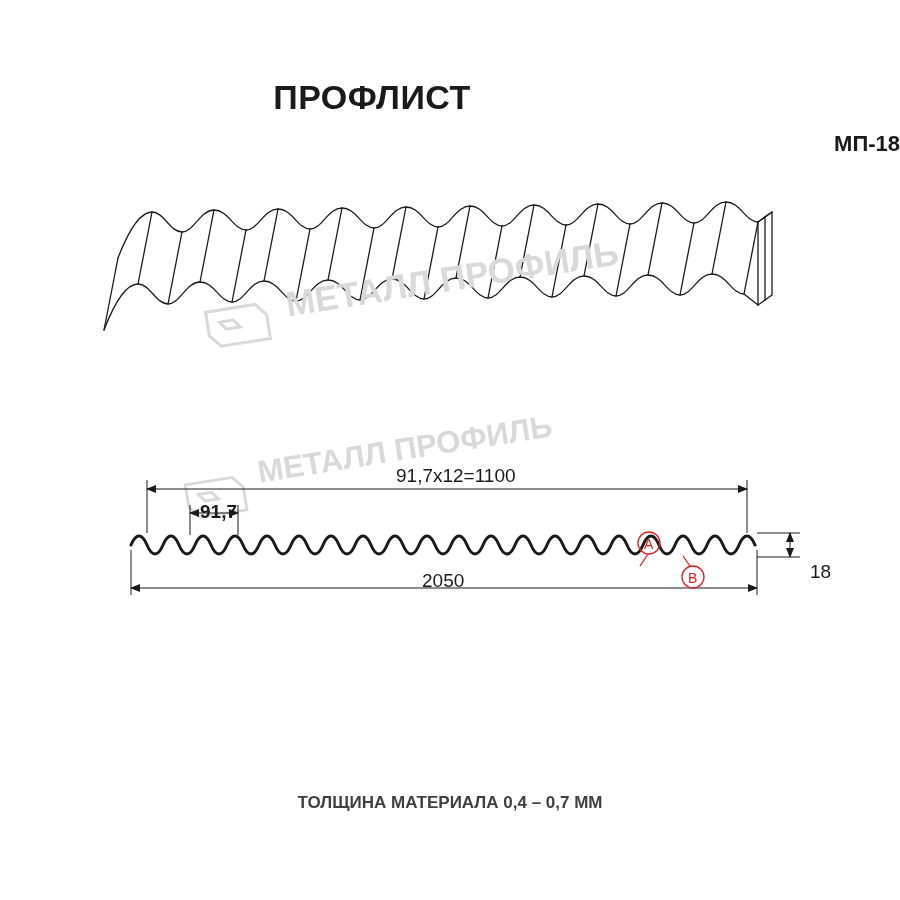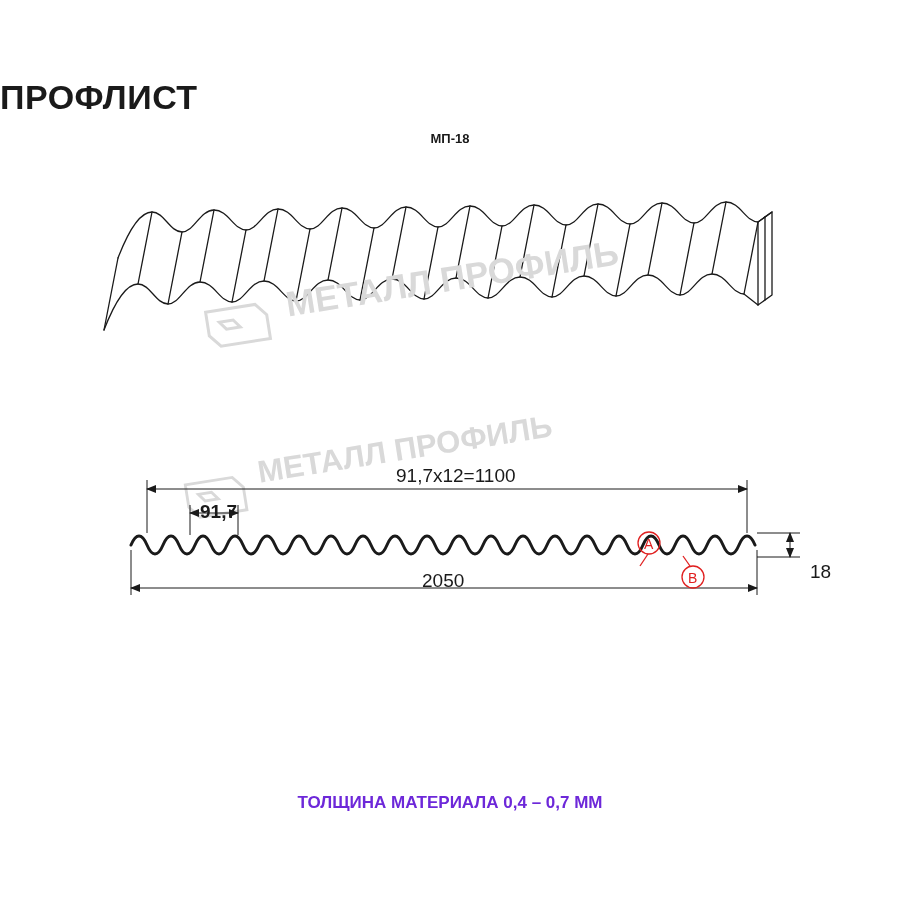--- a/index.html
+++ b/index.html
@@ -19,45 +19,45 @@
     position: absolute;
     inset: 0;
     width: 900px;
     height: 900px;
   }
   .title {
     position: absolute;
     top: 78px;
     left: 0;
     width: 744px;
-    text-align: left;
+    text-align: center;
     font-size: 34px;
     font-weight: bold;
     letter-spacing: 0.5px;
     color: #1a1a1a;
   }
   .subtitle {
     position: absolute;
     top: 131px;
     left: 0;
     width: 900px;
-    text-align: center;
-    font-size: 13px;
+    text-align: right;
+    font-size: 22px;
     font-weight: bold;
     color: #1a1a1a;
   }
   .footnote {
     position: absolute;
     top: 793px;
     left: 0;
     width: 900px;
     text-align: center;
     font-size: 17px;
     font-weight: bold;
-    color: #6d28d9;
+    color: #404040;
   }
   .svg-layer {
     position: absolute;
     top: 0;
     left: 0;
   }
   .wm {
     position: absolute;
     font-weight: bold;
     color: #d9d9d9;

